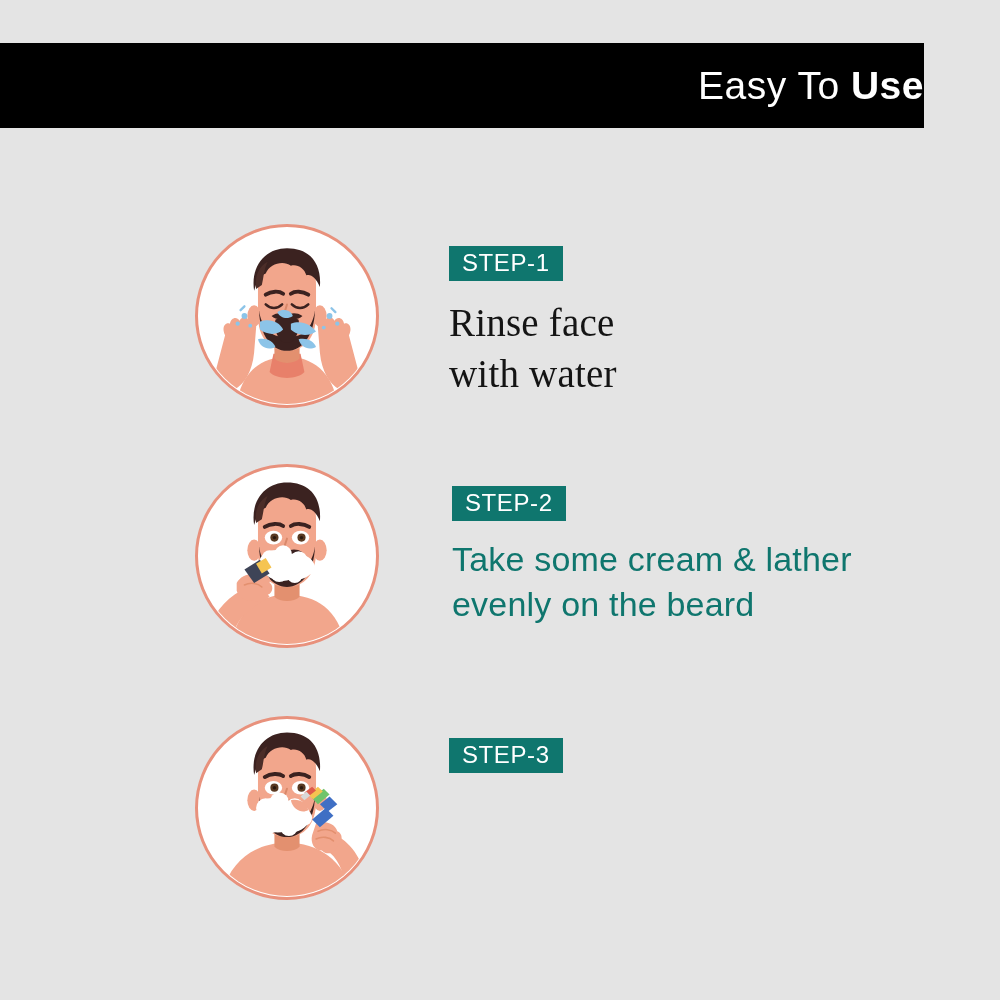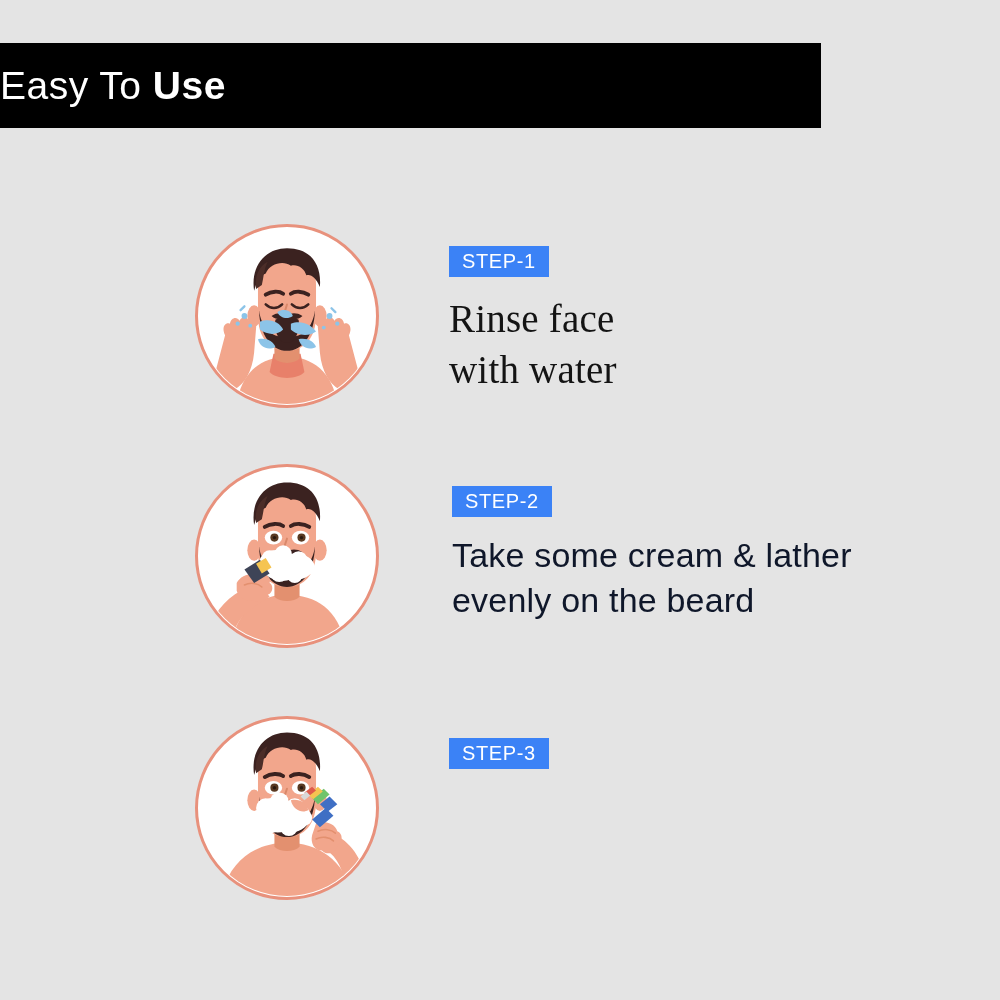--- a/index.html
+++ b/index.html
@@ -13,26 +13,27 @@
     font-family: "Liberation Sans", sans-serif;
     overflow: hidden;
     position: relative;
   }
 
   
   .banner {
     position: absolute;
     left: 0;
     top: 43px;
-    width: 821px;
+    width: 888px;
     height: 85px;
     background: #000000;
     display: flex;
     align-items: center;
-    justify-content: flex-start;
+    justify-content: flex-end;
+    padding-left: 36px;
   }
   .banner-title {
     color: #ffffff;
     font-size: 39px;
     letter-spacing: 0.5px;
     font-weight: 300;
     white-space: pre;
     line-height: 1;
   }
   .banner-title .strong {
@@ -81,38 +82,38 @@
   .step-text {
     flex: 1 1 auto;
     padding-top: 22px;
   }
   .step-text.t1 { margin-left: 70px; }
   .step-text.t2 { margin-left: 73px; padding-top: 22px; }
   .step-text.t3 { margin-left: 70px; padding-top: 22px; }
 
   .step-badge {
     display: inline-block;
-    background: #3b82f6;
+    background: #0f766e;
     color: #ffffff;
-    font-size: 20px;
+    font-size: 24px;
     letter-spacing: 0.6px;
     padding: 5px 13px 6px 13px;
     line-height: 1;
     font-weight: 400;
   }
   .step-desc {
     margin-top: 16px;
     font-size: 35px;
     line-height: 1.32;
     font-weight: 400;
     white-space: pre-line;
     letter-spacing: 0.2px;
   }
   .step-desc.d1 { color: #141414; font-size: 39px; font-family: Liberation Serif, serif; }
-  .step-desc.d2 { color: #0f172a; font-size: 34px; }
+  .step-desc.d2 { color: #0f766e; font-size: 34px; }
   .step-desc.d3 { color: #141414; font-size: 35px; margin-top: 16px; }
 </style>
 </head>
 <body>
 
 <div class="banner">
   <div class="banner-title"><span>Easy To </span><span class="strong">Use</span></div>
 </div>
 
 <div class="steps">

